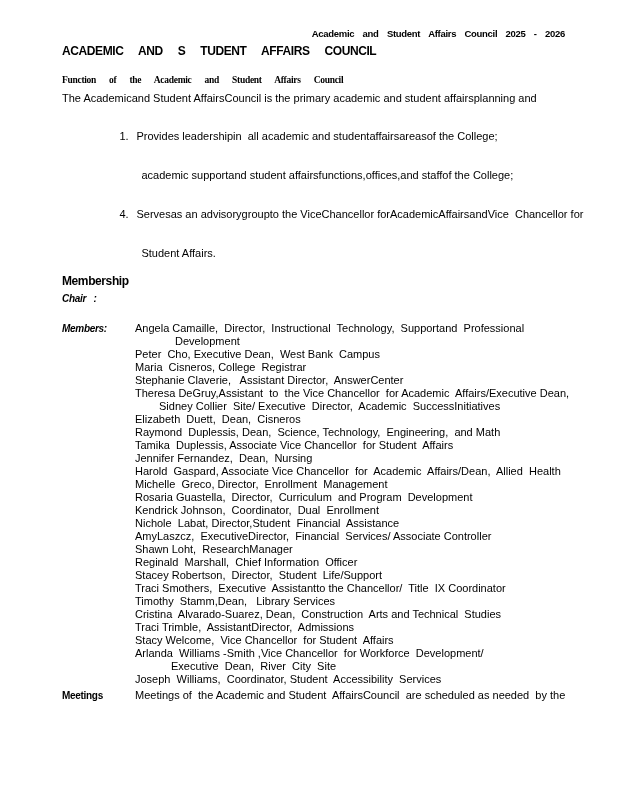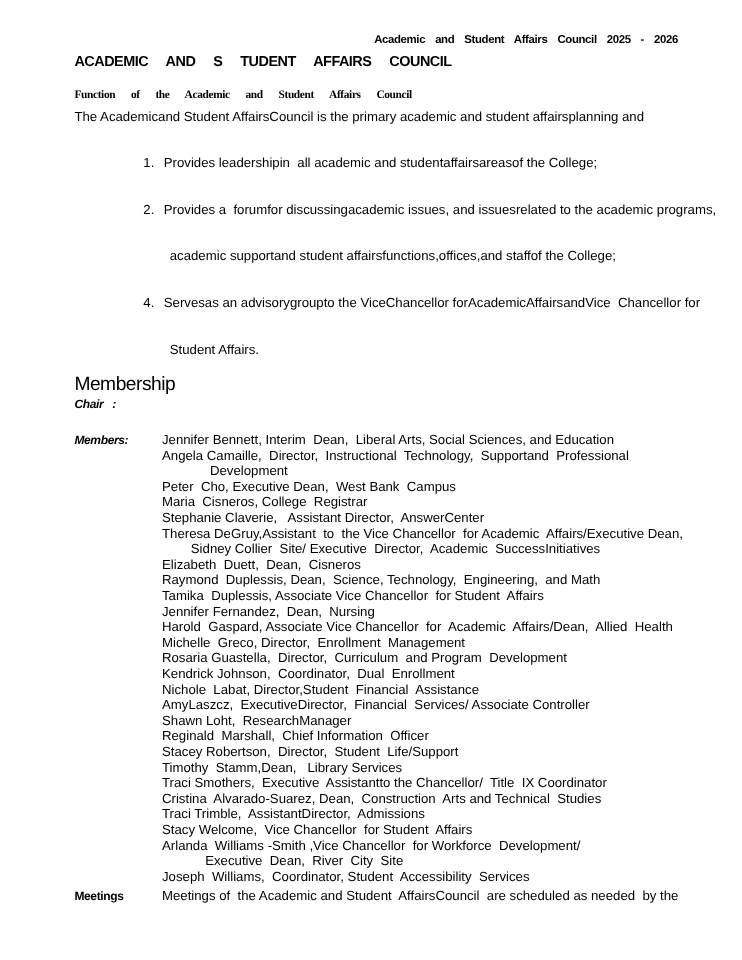--- a/index.html
+++ b/index.html
@@ -44,22 +44,22 @@
     white-space: pre;
     font-family: Liberation Serif, serif;
   }
   .intro { margin: 5px 0 0 62px; }
   .body-line { white-space: pre; }
   .duties { margin: 12px 0 0 95px; }
   .duty-line { white-space: pre; }
   .duty-num { display: inline-block; width: 17px; white-space: pre; }
   .section-label {
     margin: 2px 0 0 62px;
-    font-size: 16px;
-    font-weight: normal;
+    font-size: 12px;
+    font-weight: bold;
     letter-spacing: -0.4px;
     line-height: 13px;
     white-space: pre;
   }
   .row { display: flex; align-items: flex-start; }
   .chair-row   { margin: 4px 0 0 62px; }
   .members-row { margin: 17px 0 0 62px; }
   .meetings-row{ margin: 3px 0 0 62px; }
   .row-label {
     flex: none;
@@ -88,23 +88,20 @@
       <div class="body-line">The Academicand Student AffairsCouncil is the primary academic and student affairsplanning and</div>
 
     </div>
 
   <div class="duties">
 
       <div class="duty-line">
         <span class="duty-num">1.</span><span class="duty-text">Provides leadershipin  all academic and studentaffairsareasof the College;</span>
       </div>
 
-      <div class="duty-line">
-        <span class="duty-num">2.</span><span class="duty-text">Provides a  forumfor discussingacademic issues, and issuesrelated to the academic programs,</span>
-      </div>
 
       <div class="duty-line">
         <span class="duty-num"></span><span class="duty-text" style="padding-left: 5px;">academic supportand student affairsfunctions,offices,and staffof the College;</span>
       </div>
 
 
       <div class="duty-line">
         <span class="duty-num">4.</span><span class="duty-text">Servesas an advisorygroupto the ViceChancellor forAcademicAffairsandVice  Chancellor for</span>
       </div>
 
@@ -116,21 +113,20 @@
   <div class="section-label">Membership</div>
 
   <div class="row chair-row">
     <span class="row-label italic">Chair   :</span>
   </div>
 
   <div class="row members-row">
     <span class="row-label italic">Members:</span>
     <div class="row-content">
 
-        <div class="body-line">Jennifer Bennett, Interim  Dean,  Liberal Arts, Social Sciences, and Education</div>
 
         <div class="body-line">Angela Camaille,  Director,  Instructional  Technology,  Supportand  Professional</div>
 
         <div class="body-line" style="padding-left: 40px;">Development</div>
 
         <div class="body-line">Peter  Cho, Executive Dean,  West Bank  Campus</div>
 
         <div class="body-line">Maria  Cisneros, College  Registrar</div>
 
         <div class="body-line">Stephanie Claverie,   Assistant Director,  AnswerCenter</div>
@@ -158,23 +154,23 @@
         <div class="body-line">Nichole  Labat, Director,Student  Financial  Assistance</div>
 
         <div class="body-line">AmyLaszcz,  ExecutiveDirector,  Financial  Services/ Associate Controller</div>
 
         <div class="body-line">Shawn Loht,  ResearchManager</div>
 
         <div class="body-line">Reginald  Marshall,  Chief Information  Officer</div>
 
         <div class="body-line">Stacey Robertson,  Director,  Student  Life/Support</div>
 
+        <div class="body-line">Traci Smothers,  Executive  Assistantto the Chancellor/  Title  IX Coordinator</div>
+
         <div class="body-line">Timothy  Stamm,Dean,   Library Services</div>
-
-        <div class="body-line">Traci Smothers,  Executive  Assistantto the Chancellor/  Title  IX Coordinator</div>
 
         <div class="body-line">Cristina  Alvarado-Suarez, Dean,  Construction  Arts and Technical  Studies</div>
 
         <div class="body-line">Traci Trimble,  AssistantDirector,  Admissions</div>
 
         <div class="body-line">Stacy Welcome,  Vice Chancellor  for Student  Affairs</div>
 
         <div class="body-line">Arlanda  Williams -Smith ,Vice Chancellor  for Workforce  Development/</div>
 
         <div class="body-line" style="padding-left: 36px;">Executive  Dean,  River  City  Site</div>

